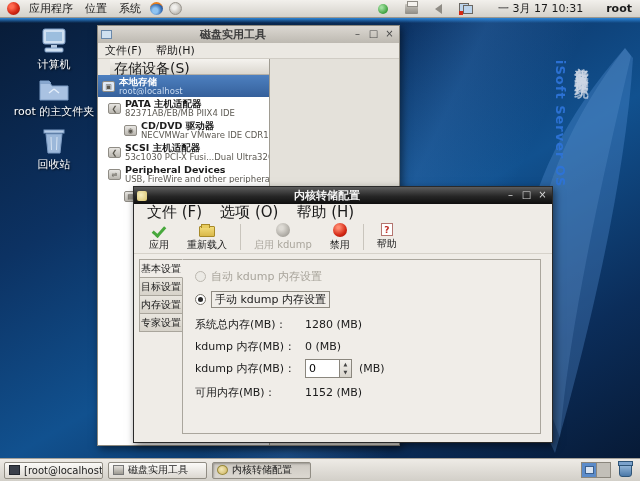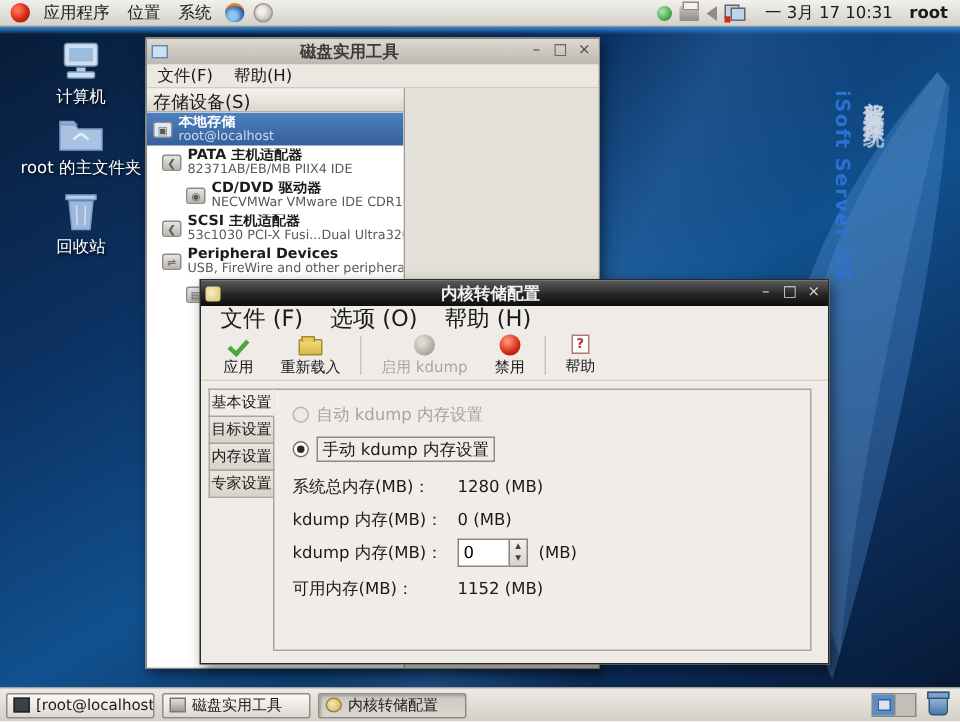--- a/index.html
+++ b/index.html
@@ -15,21 +15,21 @@
     position:absolute; top:0; left:0; right:0; height:18px;
     background:linear-gradient(#f2f0ec,#d4d1ca);
     border-bottom:1px solid #9a968e;
     display:flex; align-items:center; padding:0 4px; z-index:50;
   }
   .toppanel .menuitem { padding:0 6px; font-size:11px; cursor:default; }
   .licon { width:13px; height:13px; border-radius:50%; margin:0 3px; flex:none; }
   .logo-red   { background:radial-gradient(circle at 35% 35%, #ff6a50 15%, #d42814 55%, #8e0e06); }
   .ff-icon    { background:radial-gradient(circle at 40% 60%, #8fc4f2 25%, #2a5fa8 70%); border-top:2px solid #e88020; }
   .gray-icon  { background:radial-gradient(circle at 40% 40%, #f0efec 20%, #b9b6af 75%); border:1px solid #9a968e; }
-  .tray { margin-left:auto; display:flex; align-items:center; gap:5px; }
+  .tray { margin-left:auto; display:flex; align-items:center; gap:17px; }
   .tr-green { width:10px; height:10px; border-radius:50%; background:radial-gradient(circle at 35% 35%, #9fe09f 10%, #3da03d 70%); }
   .tr-printer { width:13px; height:10px; background:linear-gradient(#c9c6bf,#8f8c85); border-radius:1px; position:relative; }
   .tr-printer::before { content:""; position:absolute; top:-3px; left:2px; width:9px; height:4px; background:#f4f2ee; border:1px solid #8f8c85; }
   .tr-speaker { width:0; height:0; border:5px solid transparent; border-right:7px solid #8f8c85; border-left:none; }
   .tr-net { width:14px; height:11px; position:relative; }
   .tr-net::before, .tr-net::after { content:""; position:absolute; width:8px; height:7px; background:#bcd4ec; border:1px solid #6a6762; }
   .tr-net::before { left:0; top:0; }
   .tr-net::after  { right:0; top:2px; }
   .tr-net i { position:absolute; left:0; bottom:-1px; width:4px; height:4px; background:#d42814; display:block; }
   .clock { font-size:11px; margin:0 6px 0 8px; white-space:nowrap; }
@@ -73,21 +73,21 @@
     background:#ebe8e2; border:1px solid #8d897f; z-index:5; }
   #win-disk .tbar { background:linear-gradient(#dcd8d2,#bdb9b1); color:#3c3c3c; }
   #win-disk .winbtn { color:#4a4a4a; }
   .app-mini { width:11px; height:9px; background:#cfe0f0; border:1px solid #6a88aa; margin-right:3px; flex:none; }
   .du-menubar { height:16px; background:#ebe8e2; display:flex; align-items:center;
     border-bottom:1px solid #d0ccc4; }
   .du-menubar span { padding:0 7px; font-size:11px; }
   .du-body { position:absolute; top:33px; bottom:0; left:0; right:0; display:flex; }
   .du-side { width:172px; border-right:1px solid #a09c92; display:flex; flex-direction:column; }
   .du-sidehdr { height:16px; background:linear-gradient(#f5f3ef,#dbd7cf);
-    border-bottom:1px solid #b4b0a7; font-size:12px; padding:1px 4px; }
+    border-bottom:1px solid #b4b0a7; font-size:14px; padding:1px 4px;margin-left:12px; }
   .du-list { flex:1; background:#fff; overflow:hidden; }
   .dev-row { display:flex; align-items:center; height:22px; gap:4px; padding-left:4px; }
   .dev-row.ind1 { padding-left:10px; }
   .dev-row.ind2 { padding-left:26px; }
   .dev-row.sel { background:linear-gradient(#4d80c0,#35609b); }
   .dev-ic { width:13px; height:11px; flex:none; background:linear-gradient(#e8e6e2,#b9b6af);
     border:1px solid #8f8c85; border-radius:2px; font-size:7px; line-height:10px;
     text-align:center; color:#5a574f; }
   .dev-row.sel .dev-ic { background:#dfe9f5; }
   .dev-tx { line-height:1.05; overflow:hidden; white-space:nowrap; }

